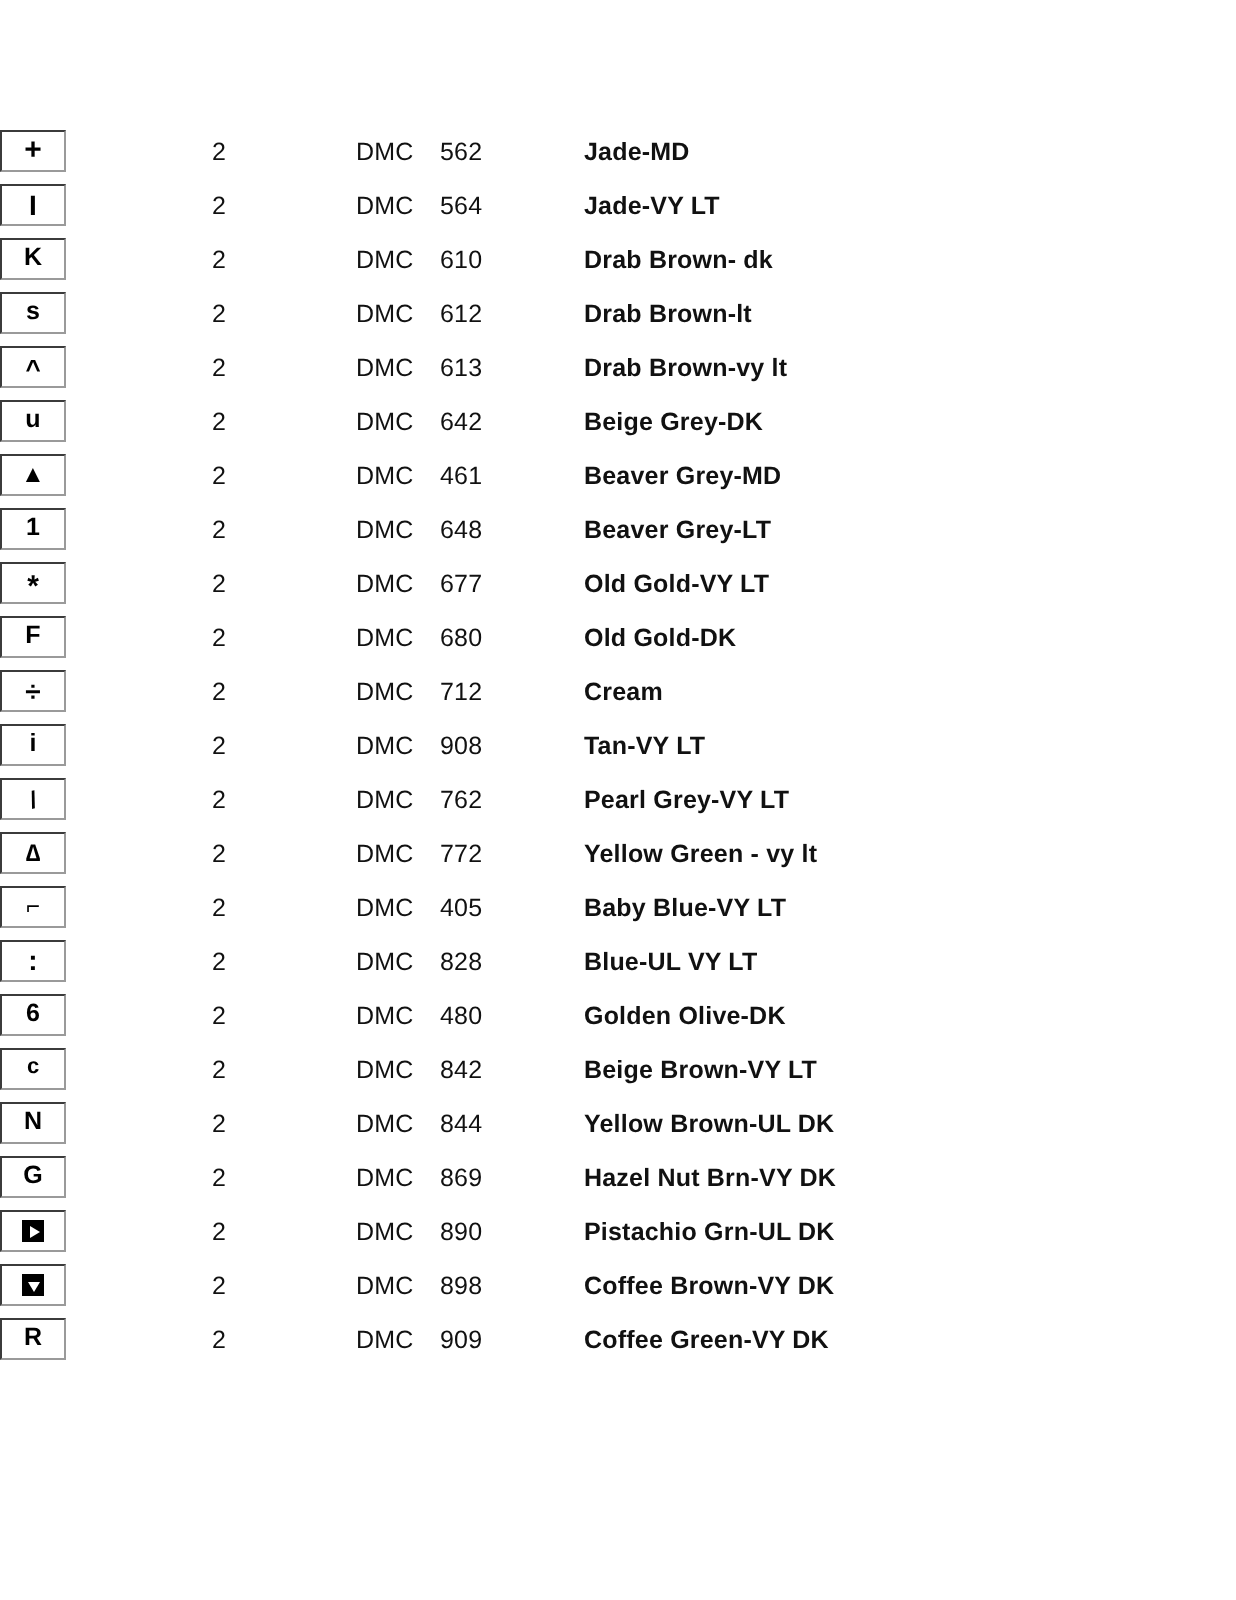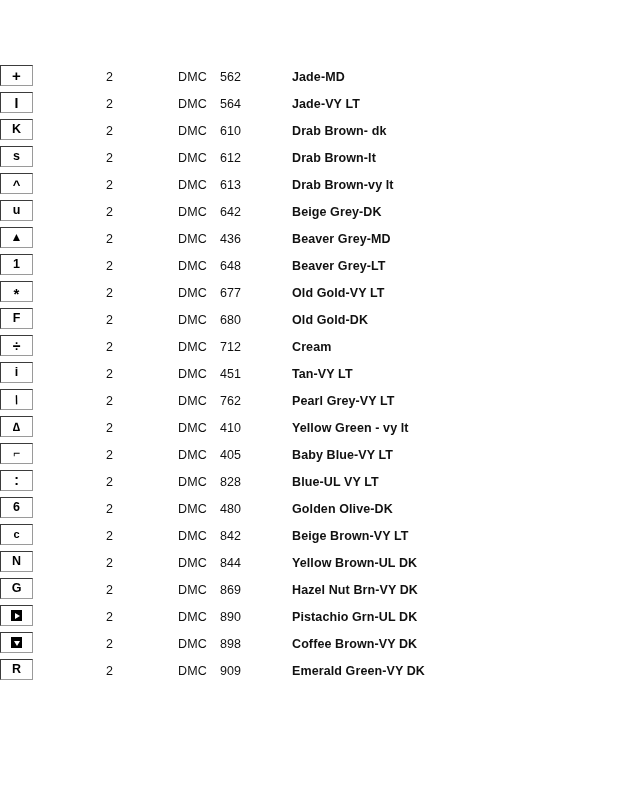--- a/index.html
+++ b/index.html
@@ -181,21 +181,21 @@
           <td class="c-brand"><span class="txt txt-brand">DMC</span></td>
           <td class="c-code"><span class="txt txt-code">642</span></td>
           <td class="c-name"><span class="txt txt-name">Beige Grey-DK</span></td>
         </tr>
         <tr>
           <td class="c-symbol"><span class="sym-box">
               <span class="sym-glyph g-tri-up">▲</span>
             </span></td>
           <td class="c-strands"><span class="txt txt-strands">2</span></td>
           <td class="c-brand"><span class="txt txt-brand">DMC</span></td>
-          <td class="c-code"><span class="txt txt-code">436</span></td>
+          <td class="c-code"><span class="txt txt-code">461</span></td>
           <td class="c-name"><span class="txt txt-name">Beaver Grey-MD</span></td>
         </tr>
         <tr>
           <td class="c-symbol"><span class="sym-box">
               <span class="sym-glyph ">1</span>
             </span></td>
           <td class="c-strands"><span class="txt txt-strands">2</span></td>
           <td class="c-brand"><span class="txt txt-brand">DMC</span></td>
           <td class="c-code"><span class="txt txt-code">648</span></td>
           <td class="c-name"><span class="txt txt-name">Beaver Grey-LT</span></td>
@@ -226,39 +226,39 @@
           <td class="c-brand"><span class="txt txt-brand">DMC</span></td>
           <td class="c-code"><span class="txt txt-code">712</span></td>
           <td class="c-name"><span class="txt txt-name">Cream</span></td>
         </tr>
         <tr>
           <td class="c-symbol"><span class="sym-box">
               <span class="sym-glyph ">i</span>
             </span></td>
           <td class="c-strands"><span class="txt txt-strands">2</span></td>
           <td class="c-brand"><span class="txt txt-brand">DMC</span></td>
-          <td class="c-code"><span class="txt txt-code">451</span></td>
+          <td class="c-code"><span class="txt txt-code">908</span></td>
           <td class="c-name"><span class="txt txt-name">Tan-VY LT</span></td>
         </tr>
         <tr>
           <td class="c-symbol"><span class="sym-box">
               <span class="sym-glyph g-slash">/</span>
             </span></td>
           <td class="c-strands"><span class="txt txt-strands">2</span></td>
           <td class="c-brand"><span class="txt txt-brand">DMC</span></td>
           <td class="c-code"><span class="txt txt-code">762</span></td>
           <td class="c-name"><span class="txt txt-name">Pearl Grey-VY LT</span></td>
         </tr>
         <tr>
           <td class="c-symbol"><span class="sym-box">
               <span class="sym-glyph g-tri-out">∆</span>
             </span></td>
           <td class="c-strands"><span class="txt txt-strands">2</span></td>
           <td class="c-brand"><span class="txt txt-brand">DMC</span></td>
-          <td class="c-code"><span class="txt txt-code">410</span></td>
+          <td class="c-code"><span class="txt txt-code">772</span></td>
           <td class="c-name"><span class="txt txt-name">Yellow Green - vy lt</span></td>
         </tr>
         <tr>
           <td class="c-symbol"><span class="sym-box">
               <span class="sym-glyph g-corner">⌐</span>
             </span></td>
           <td class="c-strands"><span class="txt txt-strands">2</span></td>
           <td class="c-brand"><span class="txt txt-brand">DMC</span></td>
           <td class="c-code"><span class="txt txt-code">405</span></td>
           <td class="c-name"><span class="txt txt-name">Baby Blue-VY LT</span></td>
@@ -326,17 +326,17 @@
           <td class="c-code"><span class="txt txt-code">898</span></td>
           <td class="c-name"><span class="txt txt-name">Coffee Brown-VY DK</span></td>
         </tr>
         <tr>
           <td class="c-symbol"><span class="sym-box">
               <span class="sym-glyph ">R</span>
             </span></td>
           <td class="c-strands"><span class="txt txt-strands">2</span></td>
           <td class="c-brand"><span class="txt txt-brand">DMC</span></td>
           <td class="c-code"><span class="txt txt-code">909</span></td>
-          <td class="c-name"><span class="txt txt-name">Emerald Green-VY DK</span></td>
+          <td class="c-name"><span class="txt txt-name">Coffee Green-VY DK</span></td>
         </tr>
       </tbody>
   </table>
 </div>
 
 </body></html>

